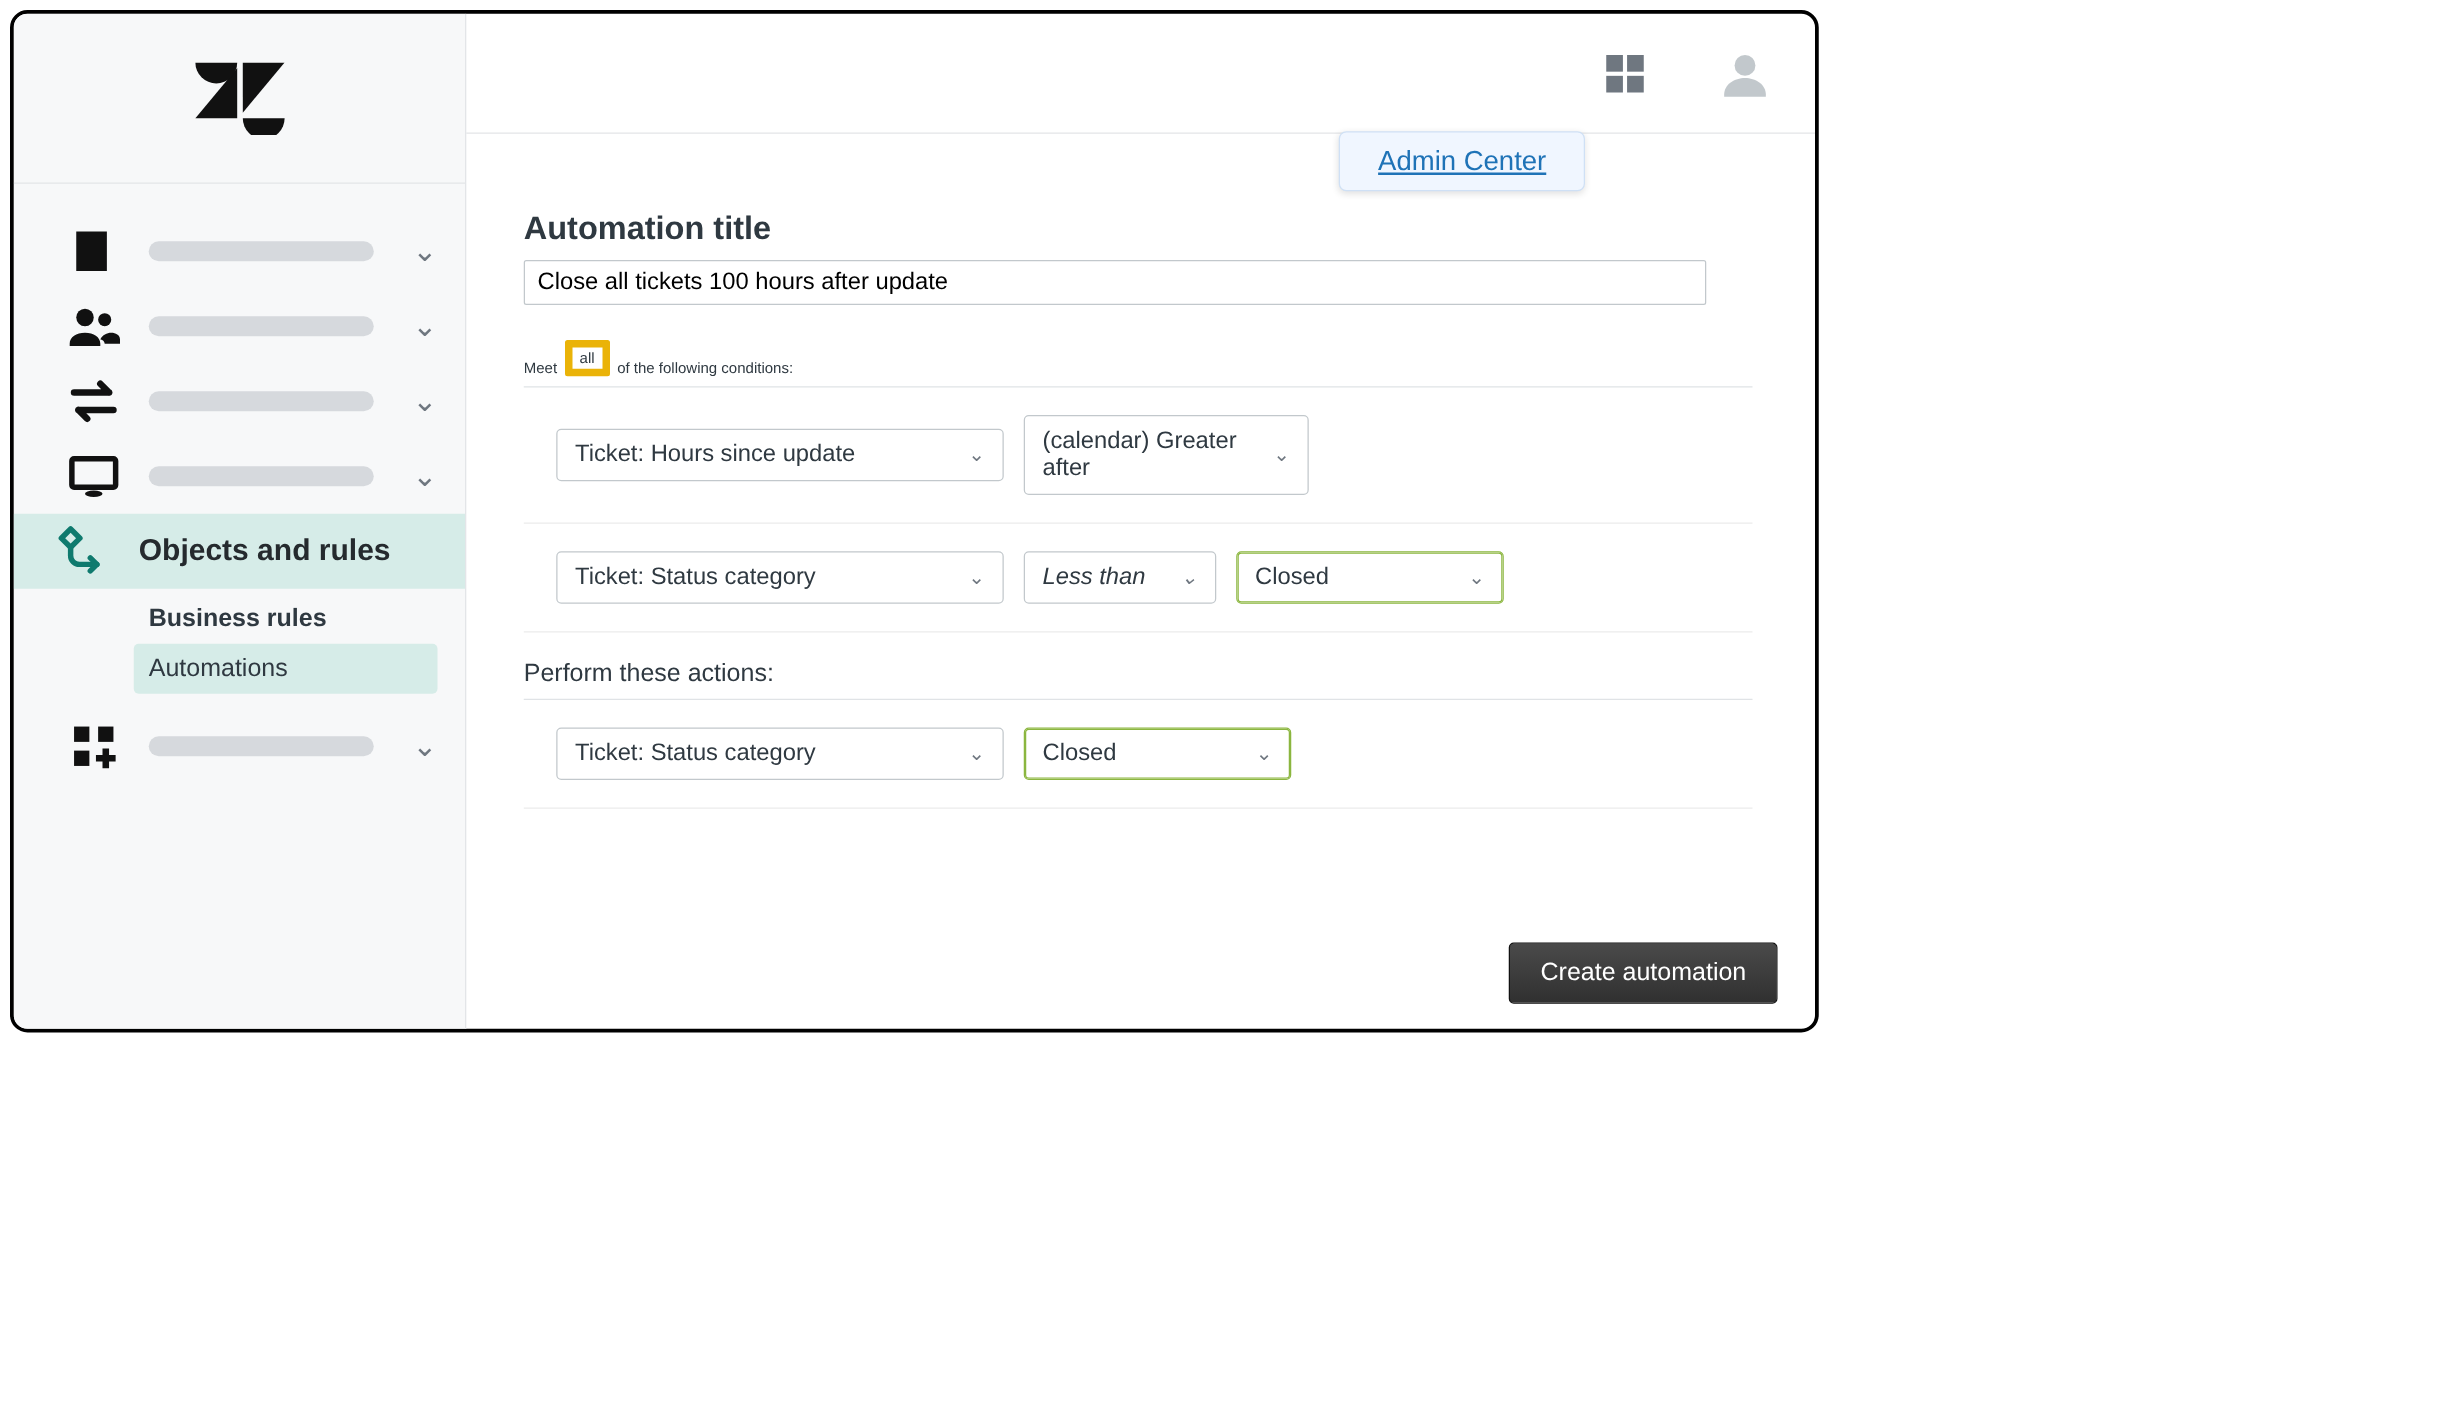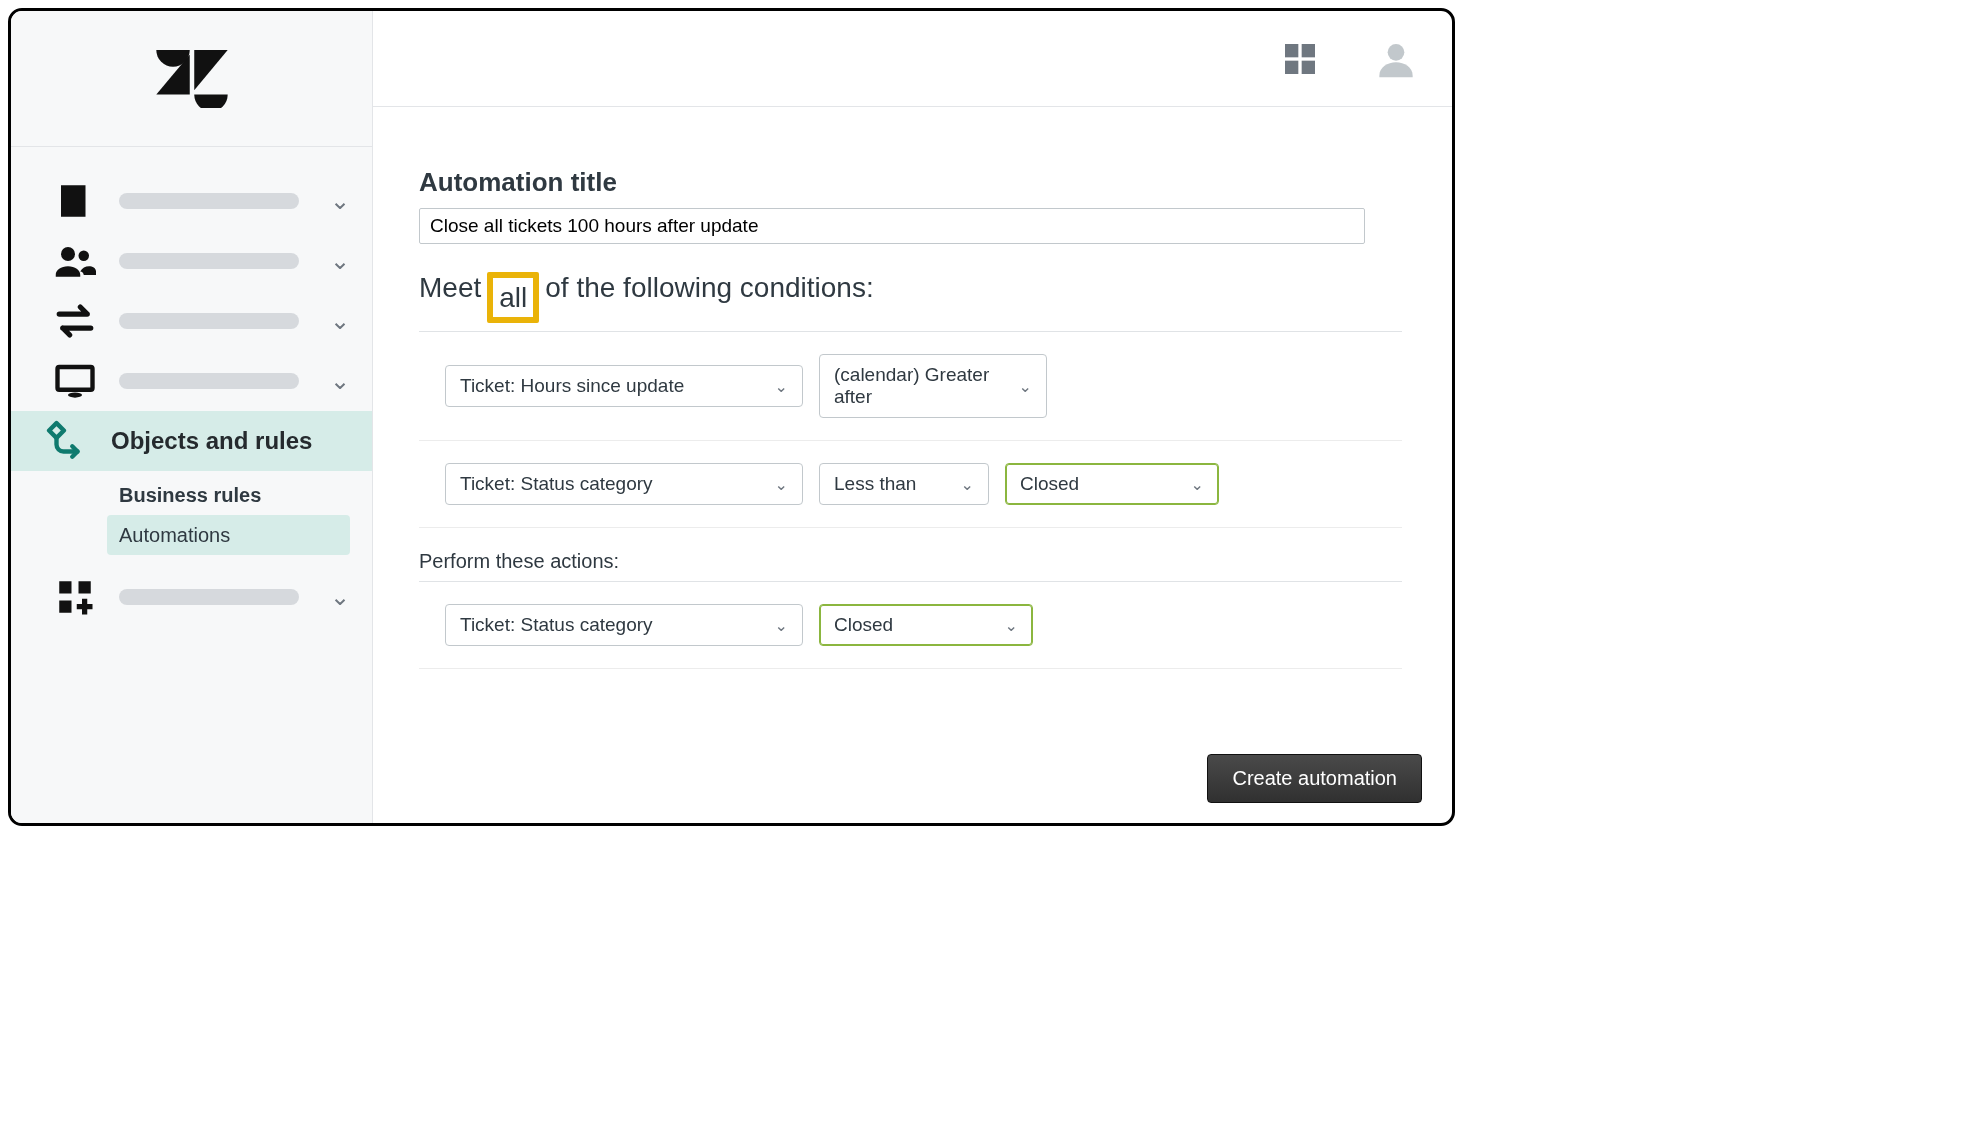--- a/index.html
+++ b/index.html
@@ -114,21 +114,21 @@
   .title-input {
     width: 946px;
     border: 1px solid #c2c8cc;
     border-radius: 2px;
     padding: 6px 10px;
     font-size: 19px;
     font-family: Liberation Sans, sans-serif;
     margin-bottom: 28px;
   }
   .cond-label {
-    font-size: 28px; font-weight: 500; display:flex; align-items:flex-start; gap:6px;
+    font-size: 12px; font-weight: 500; display:flex; align-items:flex-end; gap:6px;
     margin-bottom: 8px;
   }
   .cond-label .box {
     border: 6px solid #eab308;
     padding: 0 6px;
     border-radius: 2px;
     line-height: 1.4;
   }
   hr.sep { border:none; border-top:1px solid #e0e3e6; margin: 8px 0 22px 0; }
   .row { display:flex; gap:16px; margin: 0 0 22px 26px; align-items:center; }
@@ -138,21 +138,21 @@
     padding: 9px 14px;
     font-size:19px;
     display:flex; align-items:center; justify-content:space-between;
     background:#fff;
     cursor:pointer;
   }
   .sel .caret { color:#6f7780; font-size:16px; margin-left:12px; }
   .sel.w1 { width: 358px; }
   .sel.w2 { width: 228px; }
   .sel.w3 { width: 214px; }
-  .sel.w4 { width: 170px; }
+  .sel.w4 { width: 154px; font-style: italic; }
   .sel.green { border-color:#8bb63f; box-shadow: 0 0 0 1px #8bb63f inset; }
   .val-input {
     border:1px solid #8bb63f;
     box-shadow: 0 0 0 1px #8bb63f inset;
     border-radius:4px;
     padding: 9px 12px;
     font-size:19px;
     width: 220px;
     font-family:inherit;
   }
@@ -285,20 +285,23 @@
           </svg>
       </span>
       <span class="top-icon">
         <svg viewBox="0 0 24 24" fill="#c2c8cc">
             <circle cx="12" cy="8" r="5"></circle>
             <path d="M2 22c0-5 5-8 10-8s10 3 10 8v1H2v-1z"></path>
           </svg>
       </span>
     </div>
 
+    <div class="tooltip">
+      <a href="#">Admin Center</a>
+    </div>
 
     <div class="content">
       <div class="section-title">Automation title</div>
       <input class="title-input" type="text" value="Close all tickets 100 hours after update" style="">
 
       <div class="cond-label">
         <span>Meet</span>
         <span class="box">all</span>
         <span>of the following conditions:</span>
       </div>

